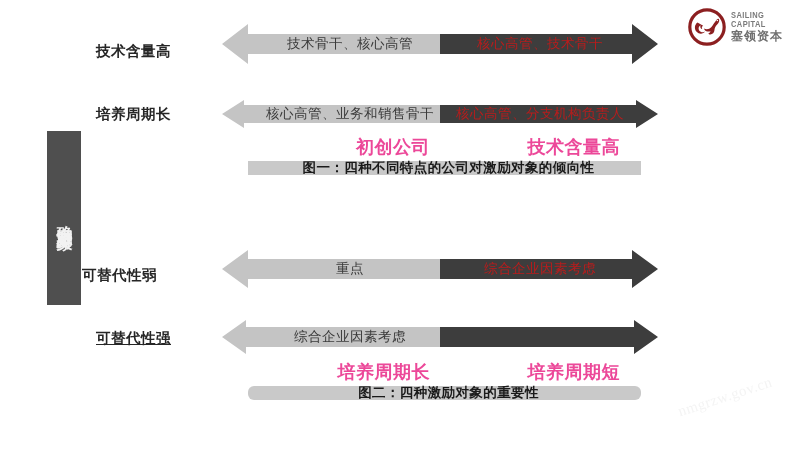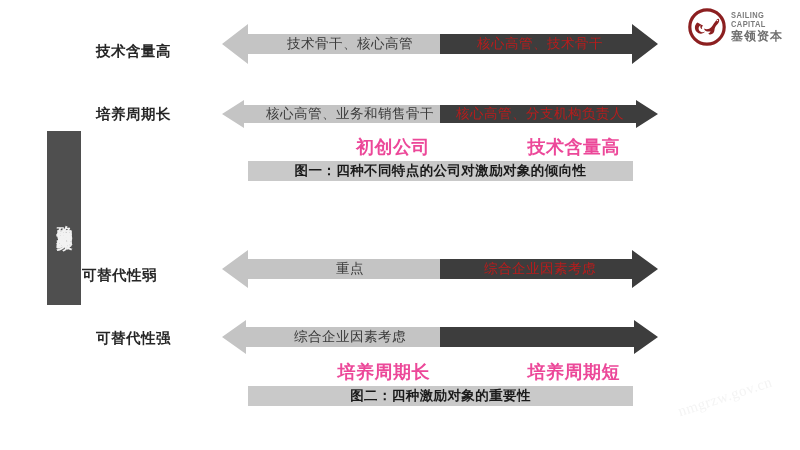--- a/index.html
+++ b/index.html
@@ -119,29 +119,30 @@
     font-size: 18px;
     font-weight: bold;
     color: #ec4899;
     text-align: right;
     letter-spacing: 0.5px;
   }
 
   
   .caption-bar {
     position: absolute;
-    height: 20px;
+    height: 14px;
     background: #c9c9c9;
     display: flex;
     align-items: center;
     justify-content: center;
     font-size: 13.5px;
     font-weight: bold;
     color: #1a1a1a;
     letter-spacing: 0.4px;
+    padding-left: 8px;
   }
 
   
   .watermark {
     position: absolute;
     left: 676px;
     top: 404px;
     font-size: 15px;
     color: #f4f4f4;
     transform: rotate(-18deg);
@@ -215,30 +216,30 @@
 
   <div class="arrow-row" style="top:248px; height:42px;">
     <svg width="436" height="42" viewBox="0 0 436 42">
       <polygon points="0,21 26,2 26,11 218,11 218,31 26,31 26,40" fill="#c4c4c4"></polygon>
       <polygon points="436,21 410,2 410,11 218,11 218,31 410,31 410,40" fill="#3d3d3d"></polygon>
     </svg>
     <div class="cell-text cell-left">重点</div>
     <div class="cell-text cell-right">综合企业因素考虑</div>
   </div>
 
-  <div class="row-label" style="left:96px; top:329px;">可替代性强</div>
+  <div class="row-label" style="left:96px; top:329px;text-decoration:underline;">可替代性强</div>
 
   <div class="arrow-row" style="top:318px; height:38px;">
     <svg width="436" height="38" viewBox="0 0 436 38">
       <polygon points="0,19 24,2 24,9 218,9 218,29 24,29 24,36" fill="#c4c4c4"></polygon>
       <polygon points="436,19 412,2 412,9 218,9 218,29 412,29 412,36" fill="#3d3d3d"></polygon>
     </svg>
     <div class="cell-text cell-left">综合企业因素考虑</div>
   </div>
 
   <div class="sub-label" style="left:440px; top:360px; width:180px;">培养周期短</div>
   <div class="sub-label" style="left:250px; top:360px; width:180px;">培养周期长</div>
 
-  <div class="caption-bar" style="left:248px; top:386px; width:385px;">图二：四种激励对象的重要性</div>
+  <div class="caption-bar" style="left:248px; top:386px; width:385px;border-radius:6px;">图二：四种激励对象的重要性</div>
 
   <div class="watermark">nmgrzw.gov.cn</div>
 
 </div>
 
 </body></html>

